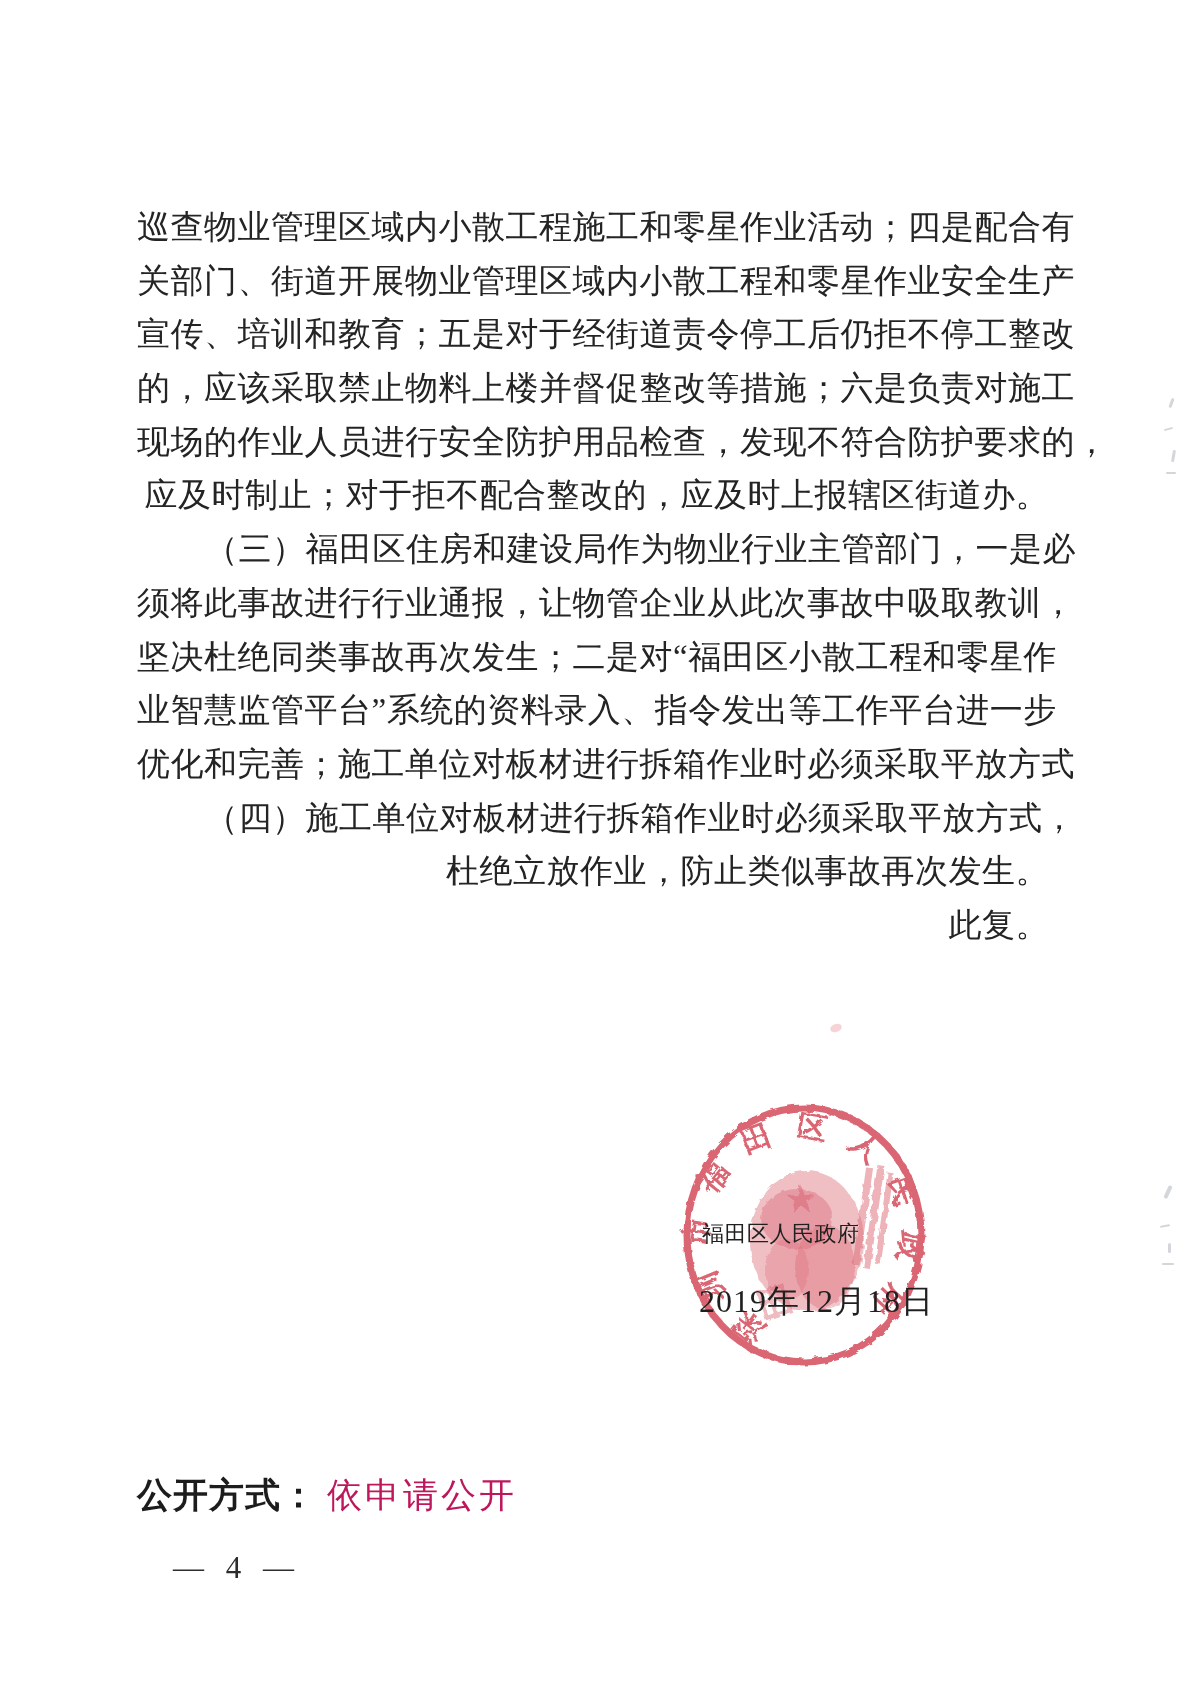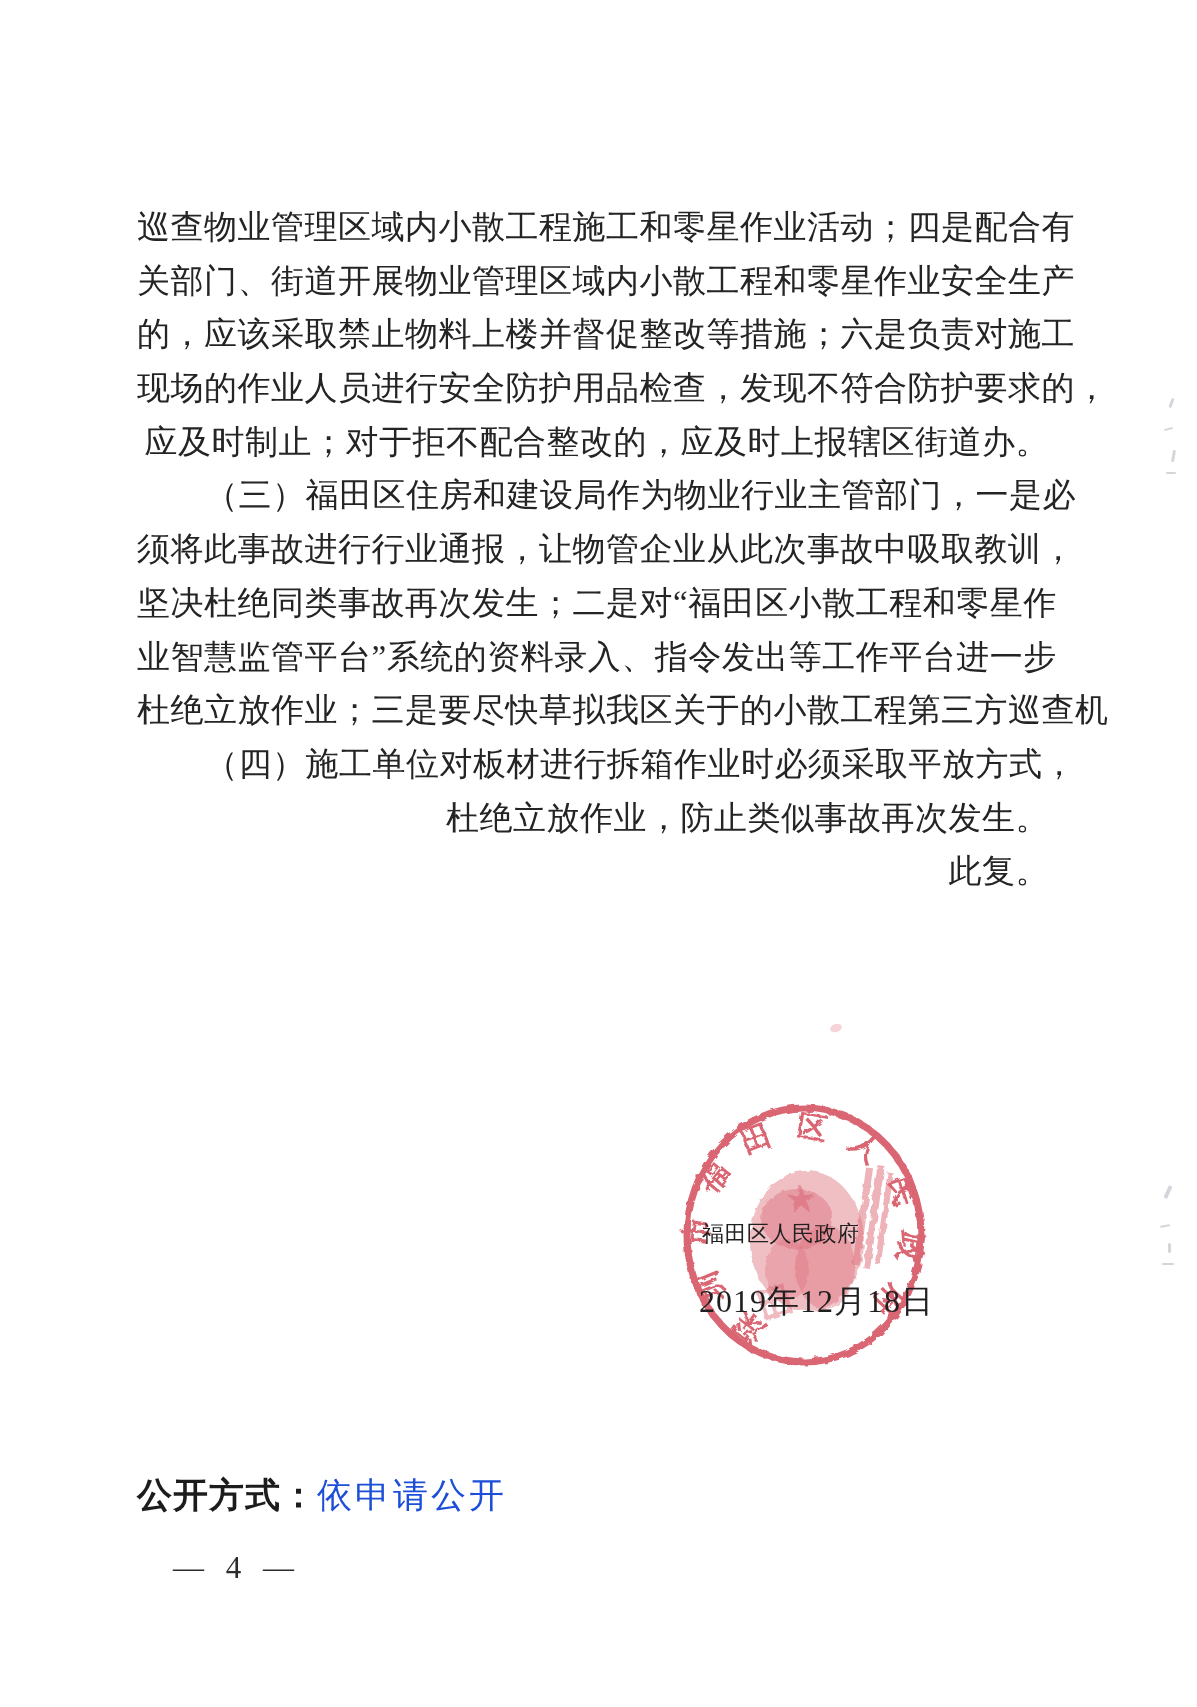--- a/index.html
+++ b/index.html
@@ -76,21 +76,22 @@
     font-size: 35px;
     white-space: nowrap;
   }
   .footer .label {
     font-family: "Liberation Sans", "DejaVu Sans", sans-serif;
     font-weight: 700;
     color: #1c1c1c;
     letter-spacing: 1px;
   }
   .footer .value {
-    color: #1d4ed8;
+    margin-left: 10px;
+    color: #be185d;
     letter-spacing: 3px;
   }
   .page-number {
     position: absolute;
     left: 173px;
     top: 1550px;
     font-size: 31px;
     letter-spacing: 7px;
     color: #2d2d2d;
   }
@@ -108,28 +109,29 @@
   .smudge.pink i { background: rgba(225, 130, 140, 0.35); }
 </style>
 </head>
 <body>
 
 <div class="page">
 
   <div class="body-text">
     <div class="line fill">巡查物业管理区域内小散工程施工和零星作业活动；四是配合有</div>
     <div class="line fill">关部门、街道开展物业管理区域内小散工程和零星作业安全生产</div>
+    <div class="line fill">宣传、培训和教育；五是对于经街道责令停工后仍拒不停工整改</div>
     <div class="line fill">的，应该采取禁止物料上楼并督促整改等措施；六是负责对施工</div>
     <div class="line fill">现场的作业人员进行安全防护用品检查，发现不符合防护要求的，</div>
     <div class="line">应及时制止；对于拒不配合整改的，应及时上报辖区街道办。</div>
     <div class="line fill indent">（三）福田区住房和建设局作为物业行业主管部门，一是必</div>
     <div class="line fill">须将此事故进行行业通报，让物管企业从此次事故中吸取教训，</div>
     <div class="line fill">坚决杜绝同类事故再次发生；二是对“福田区小散工程和零星作</div>
     <div class="line fill">业智慧监管平台”系统的资料录入、指令发出等工作平台进一步</div>
-    <div class="line fill">杜绝立放作业；三是要尽快草拟我区关于的小散工程第三方巡查机</div>
+    <div class="line fill">优化和完善；施工单位对板材进行拆箱作业时必须采取平放方式</div>
     <div class="line fill indent">（四）施工单位对板材进行拆箱作业时必须采取平放方式，</div>
     <div class="line">杜绝立放作业，防止类似事故再次发生。</div>
     <div class="line indent">此复。</div>
   </div>
 
   <svg class="seal" viewBox="0 0 250 270" aria-hidden="true">
     <defs>
       <path id="sealArc" d="M 91.8 227.2 A 97 97 0 1 1 158.2 227.2" fill="none"></path>
       <filter id="stampRough" x="-15%" y="-15%" width="130%" height="130%">
         <feTurbulence type="fractalNoise" baseFrequency="0.12" numOctaves="2" seed="7" result="n"></feTurbulence>

